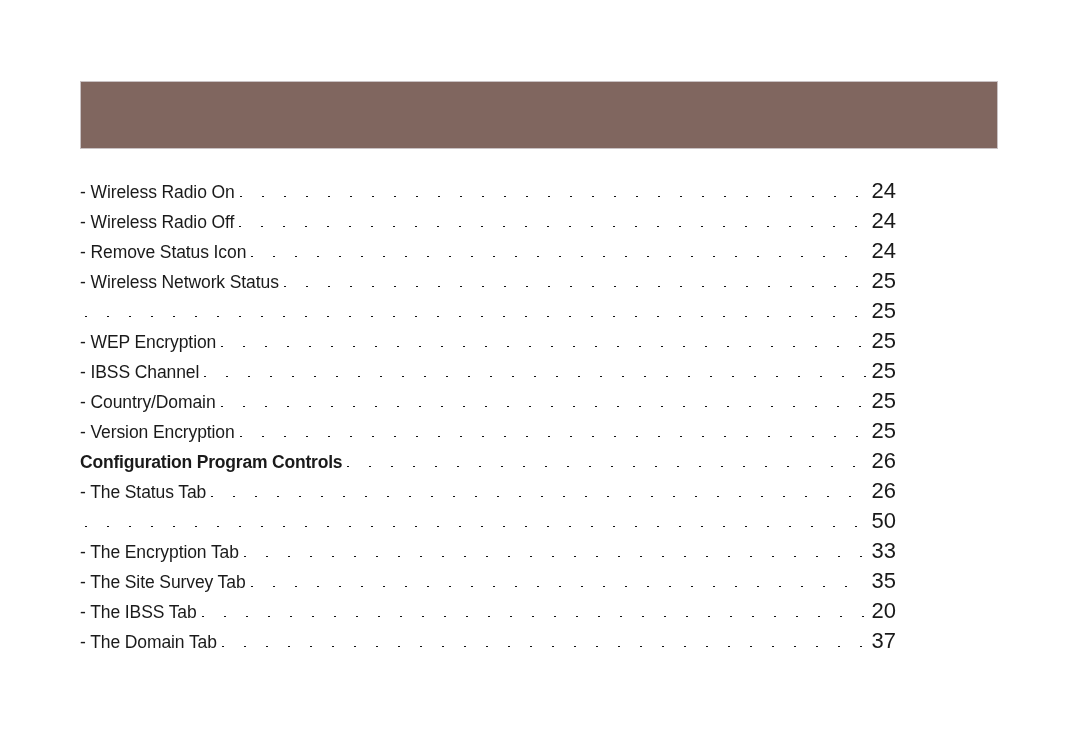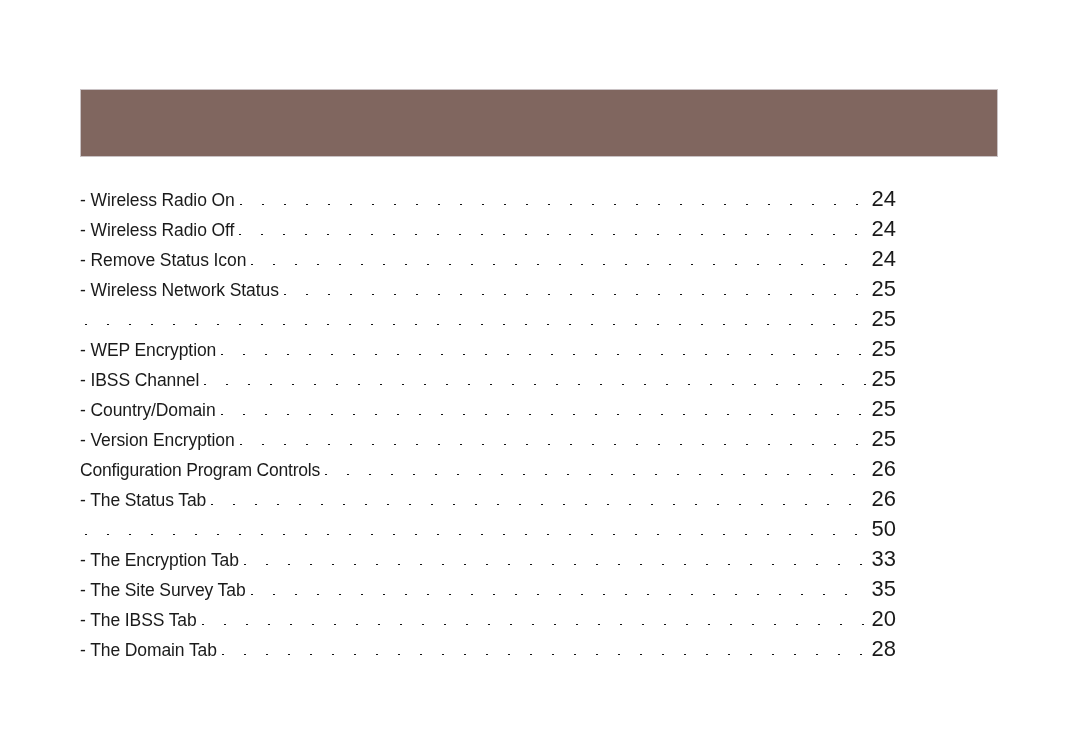--- a/index.html
+++ b/index.html
@@ -11,21 +11,20 @@
     height: 750px;
     background: #ffffff;
     font-family: "Liberation Sans", sans-serif;
     overflow: hidden;
     position: relative;
   }
 
   .page {
     position: absolute;
     inset: 0;
-    margin-top: 8px;
   }
 
   
   .header-band {
     position: absolute;
     left: 80px;
     top: 81px;
     width: 918px;
     height: 68px;
     background: #80665f;
@@ -49,21 +48,21 @@
     color: #1a1a1a;
     font-size: 17.5px;
   }
 
   .toc-label {
     flex: 0 0 auto;
     letter-spacing: -0.1px;
   }
 
   .toc-row.is-section .toc-label {
-    font-weight: normal;
+    font-weight: bold;
     letter-spacing: -0.2px;
   }
 
   .toc-leader {
     flex: 1 1 auto;
     position: relative;
     height: 1px;
     margin: 0 4px 0 5px;
     overflow: hidden;
     align-self: center;
@@ -167,17 +166,17 @@
         <span class="toc-page">35</span>
       </div>
       <div class="toc-row">
         <span class="toc-label">- The IBSS Tab</span>
         <span class="toc-leader"></span>
         <span class="toc-page">20</span>
       </div>
       <div class="toc-row">
         <span class="toc-label">- The Domain Tab</span>
         <span class="toc-leader"></span>
-        <span class="toc-page">28</span>
+        <span class="toc-page">37</span>
       </div>
     </div>
 
 </div>
 
 </body></html>

